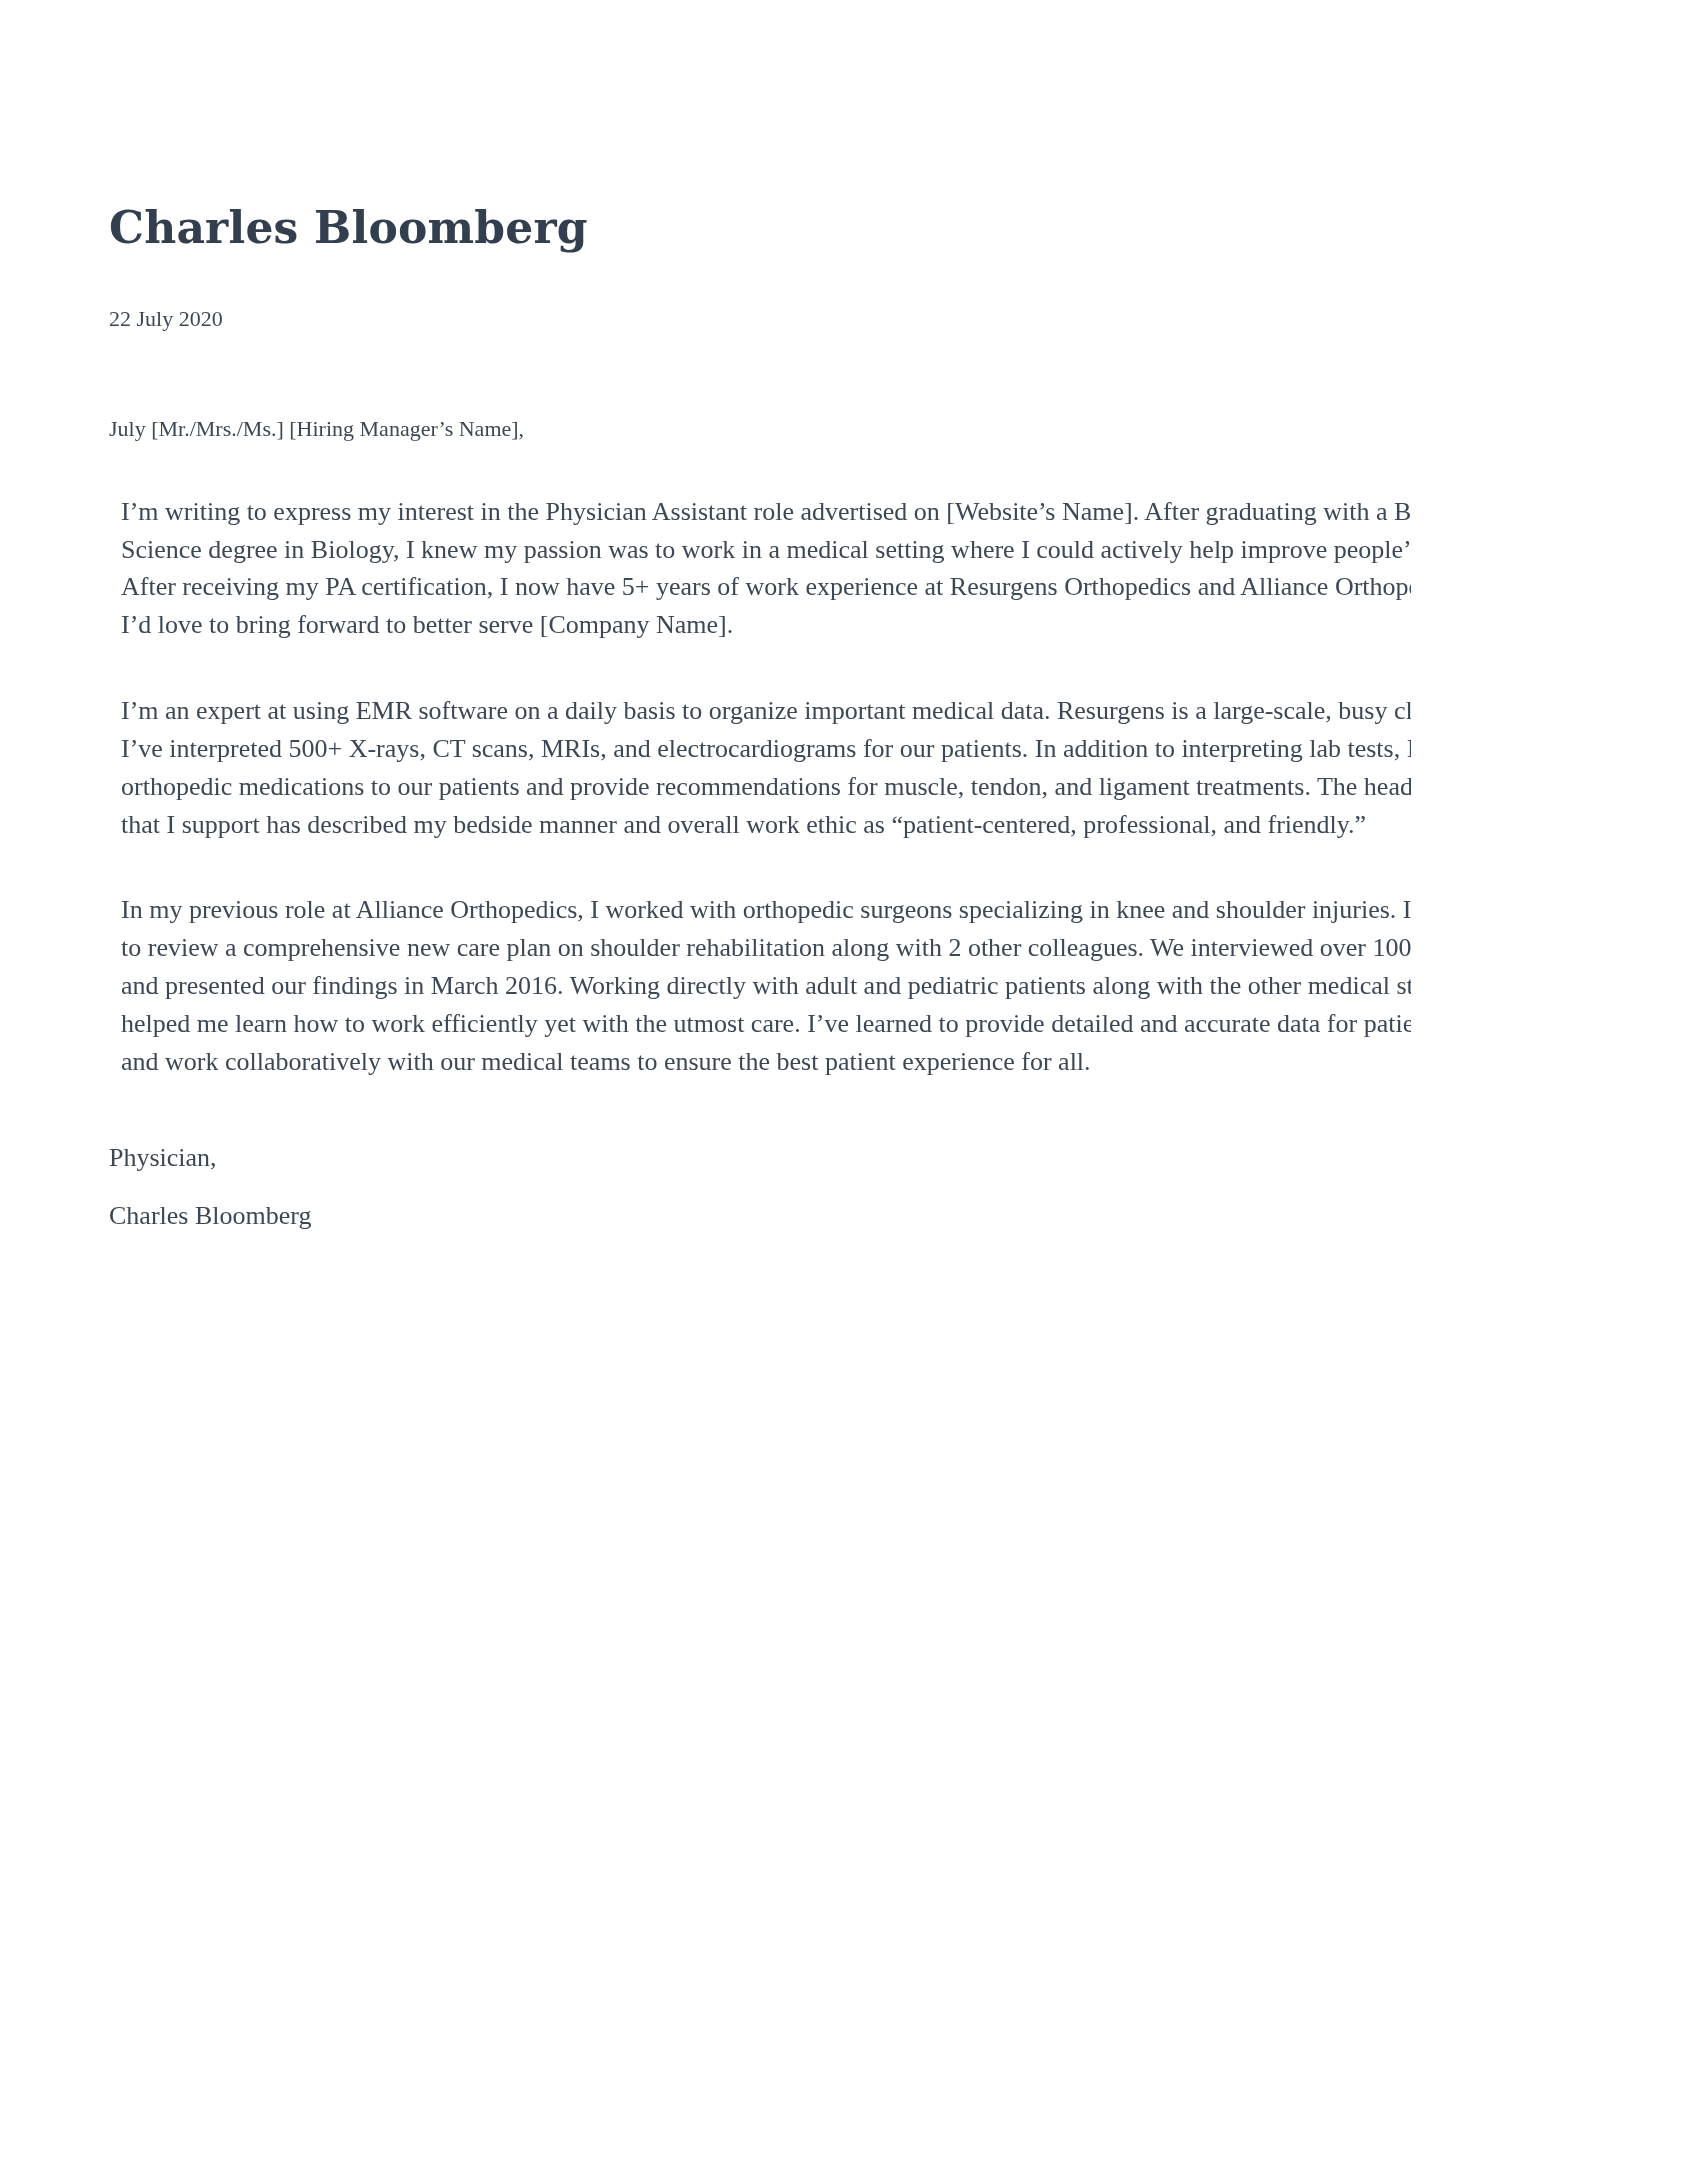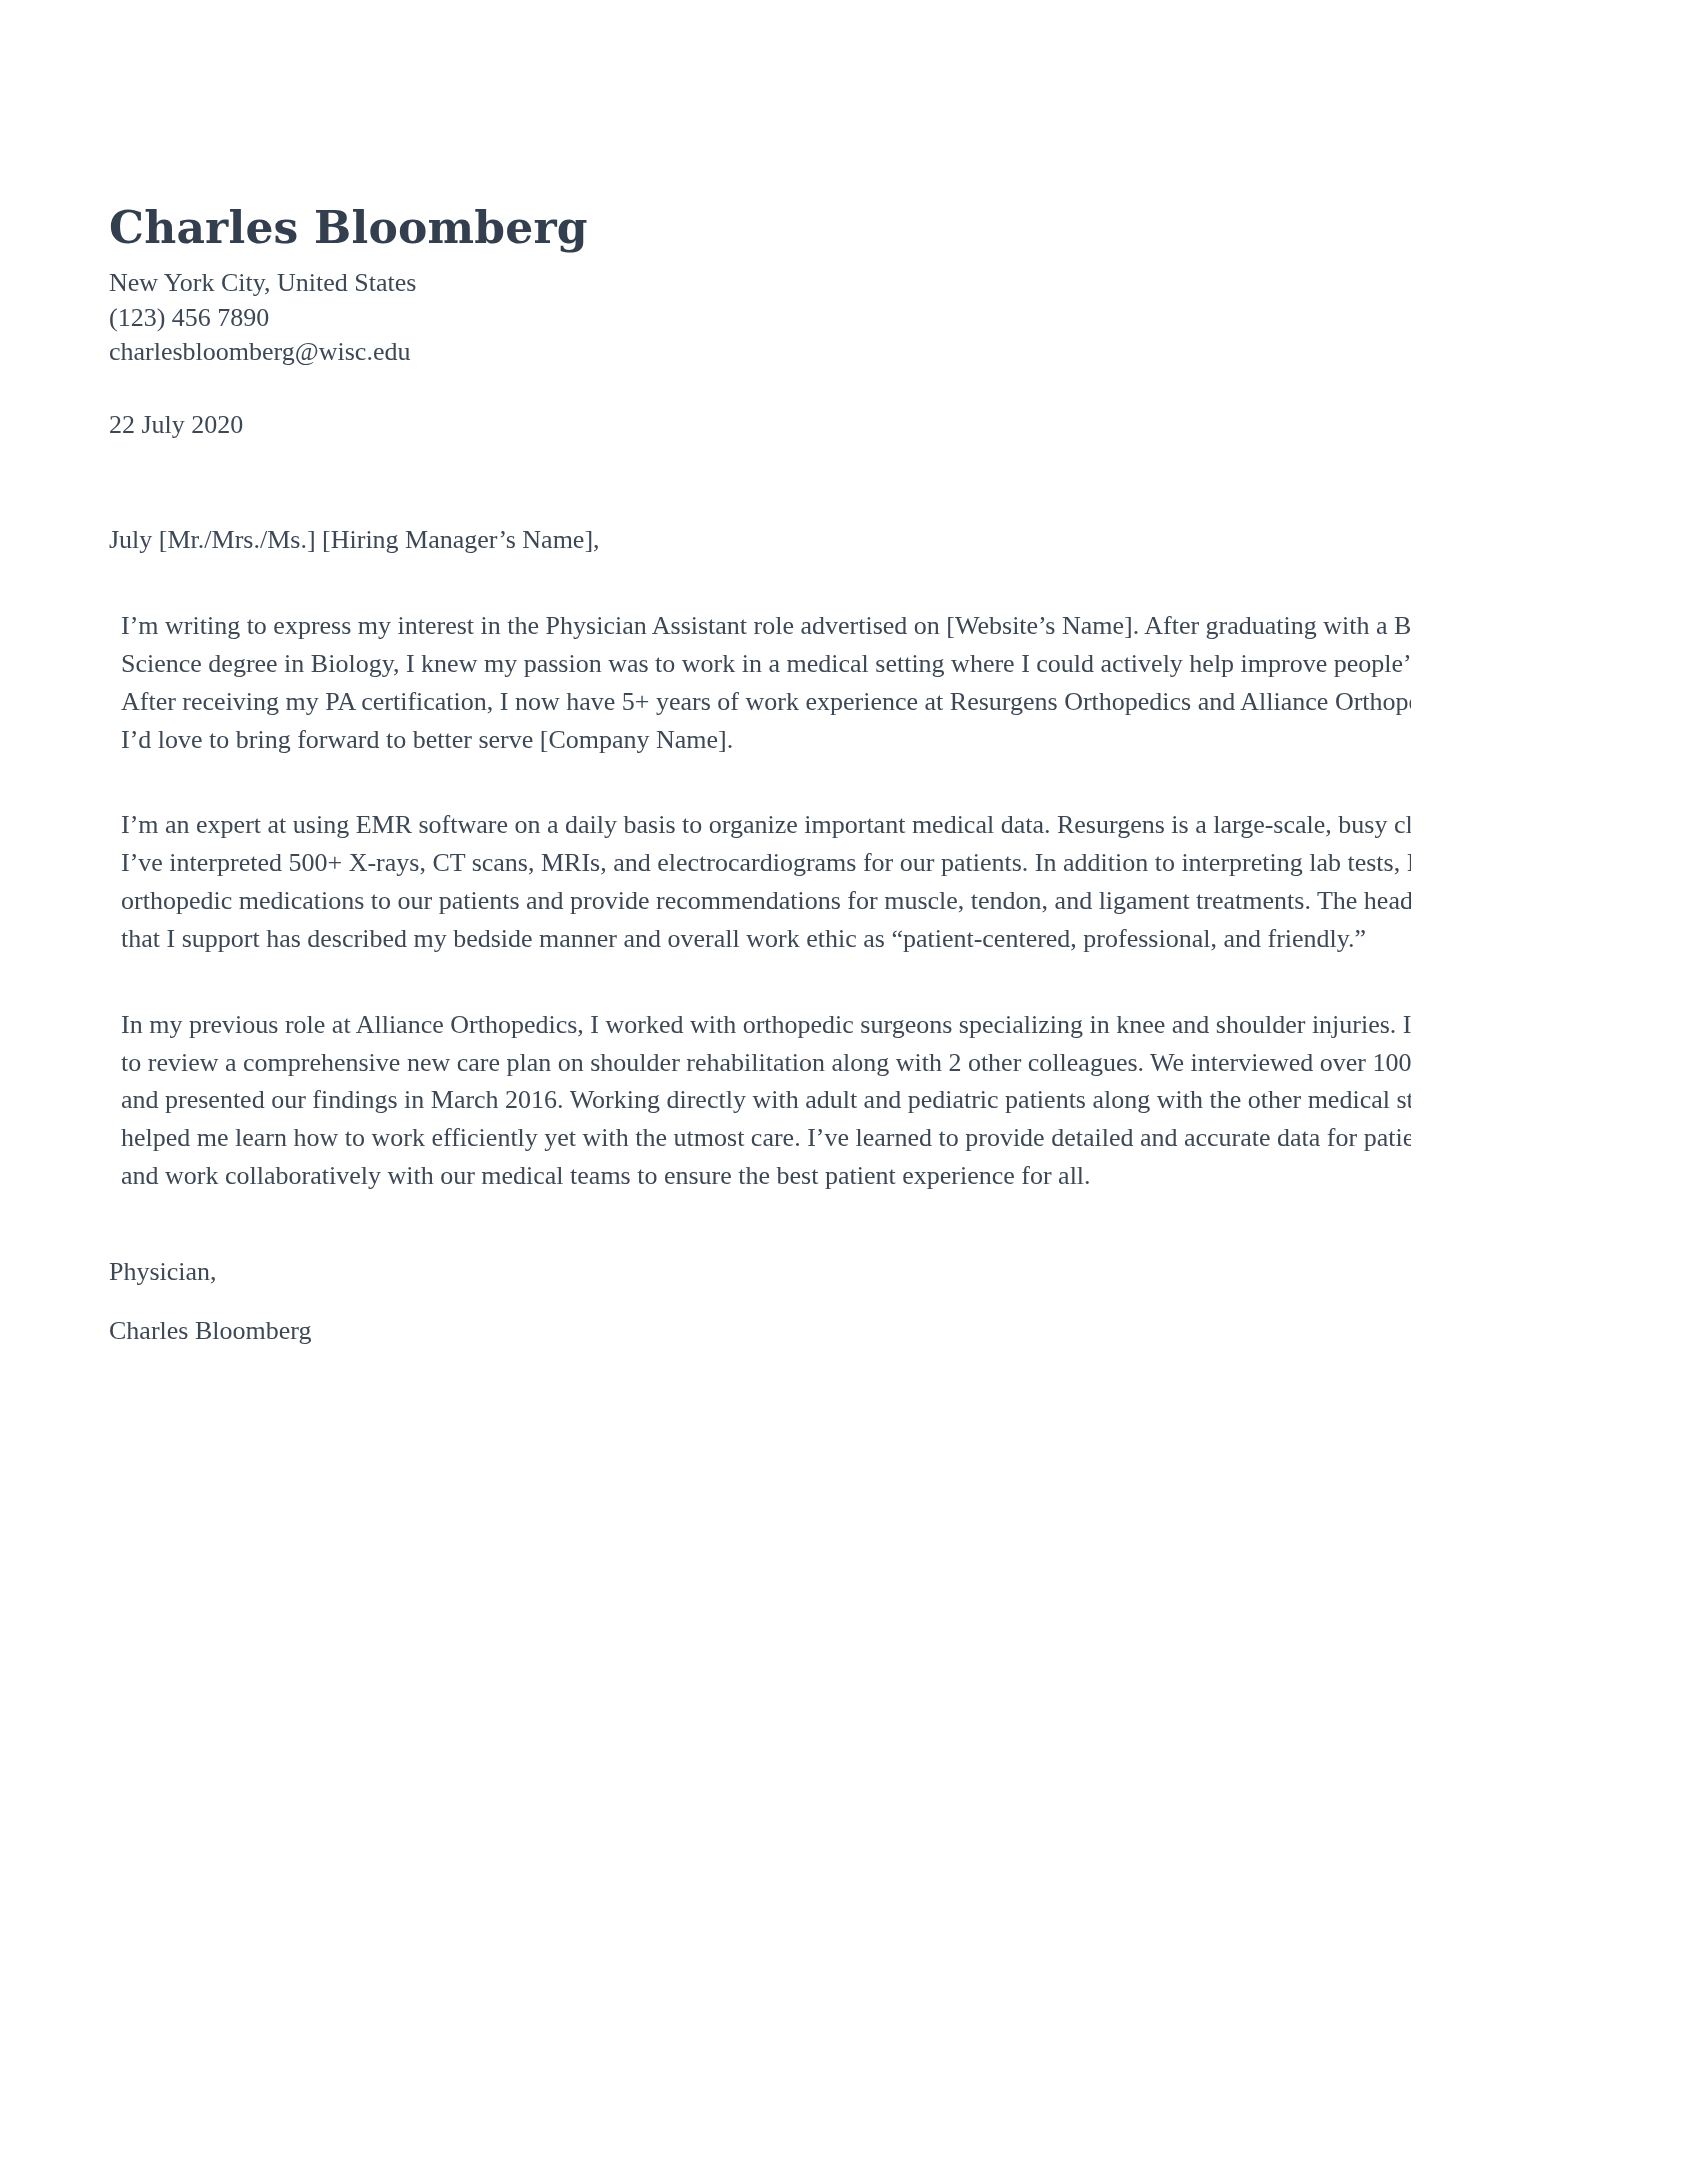--- a/index.html
+++ b/index.html
@@ -42,21 +42,21 @@
     margin: 0;
   }
 
   .contact-line {
     margin: 0;
     white-space: nowrap;
   }
 
   .meta-line {
     font-family: "Liberation Serif", "DejaVu Serif", serif;
-    font-size: 26px;
+    font-size: 22px;
     line-height: 1.33;
     color: #3d4856;
     margin: 0;
   }
 
   .spacer-date     { height: 38px; }
   .spacer-company  { height: 40px; }
   .spacer-greeting { height: 40px; }
   .spacer-body     { height: 38px; }
 
@@ -88,25 +88,20 @@
   }
 </style>
 </head>
 <body>
 
 <div class="page">
   <div class="letter">
 
     <h1 class="sender-name">Charles Bloomberg</h1>
 
-    <div class="contact-block">
-      <p class="contact-line">New York City, United States</p>
-      <p class="contact-line">(123) 456 7890</p>
-      <p class="contact-line">charlesbloomberg@wisc.edu</p>
-    </div>
 
     <div class="spacer-date"></div>
 
     <p class="meta-line">22 July 2020</p>
 
     <div class="spacer-company"></div>
 
 
     <div class="spacer-greeting"></div>
 

